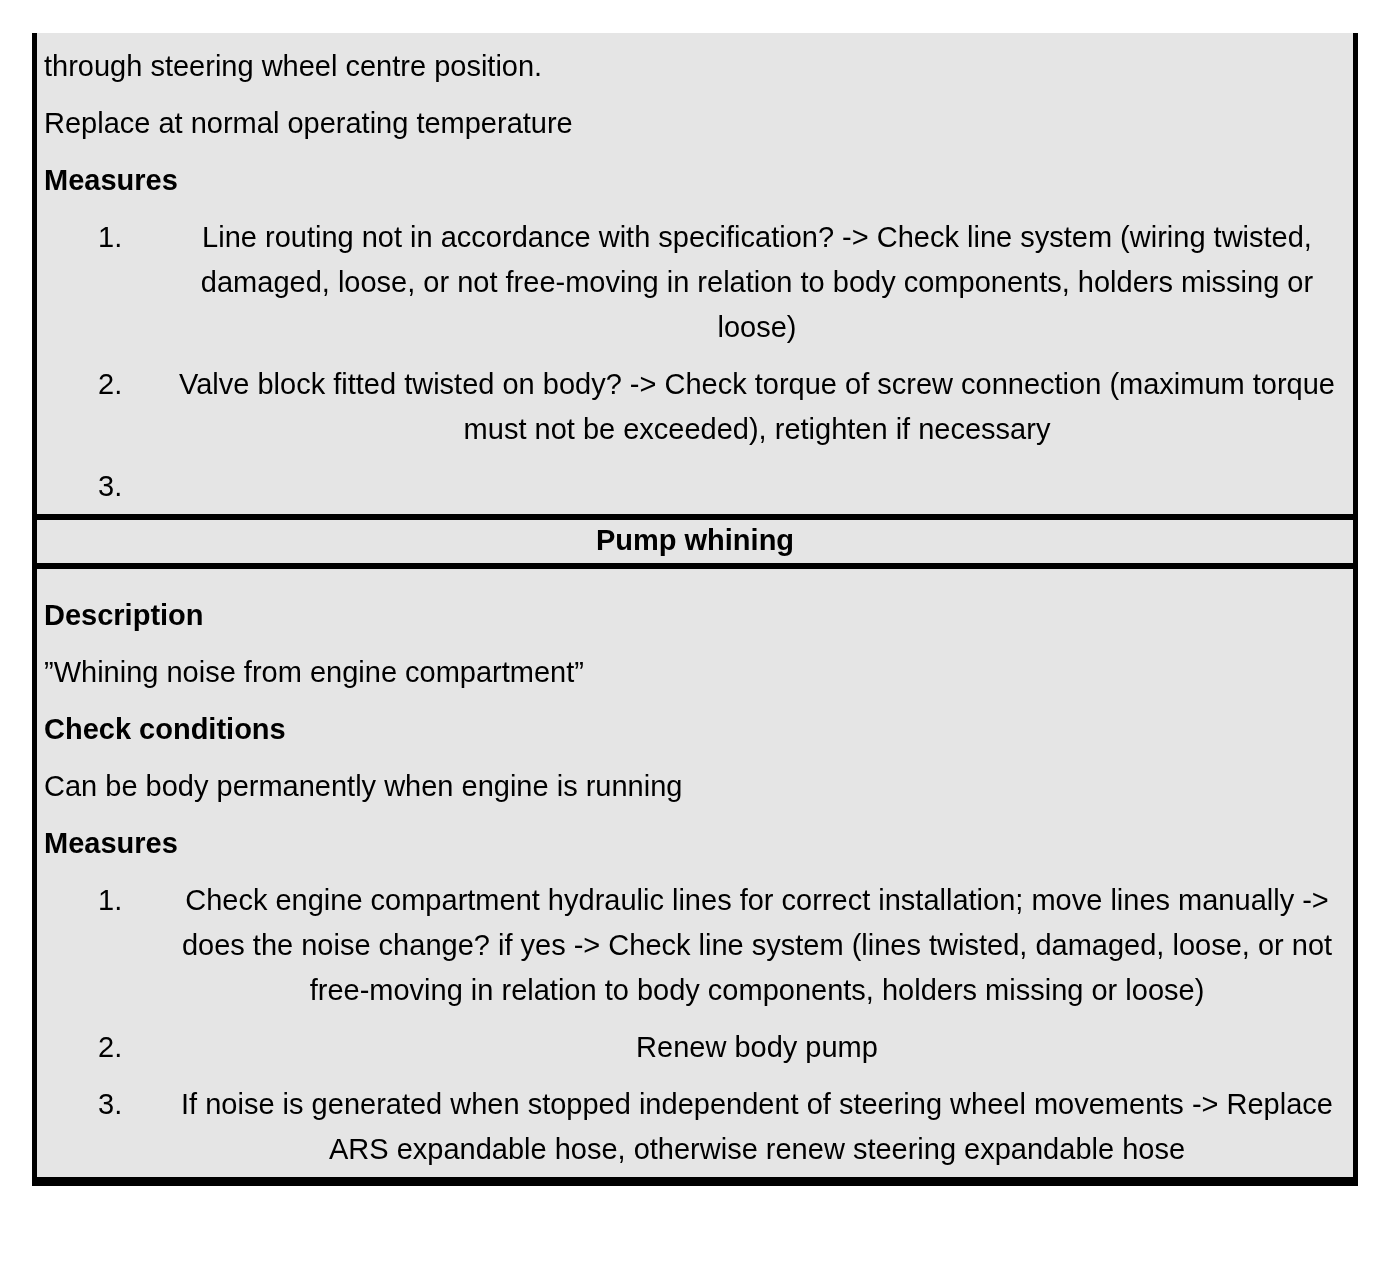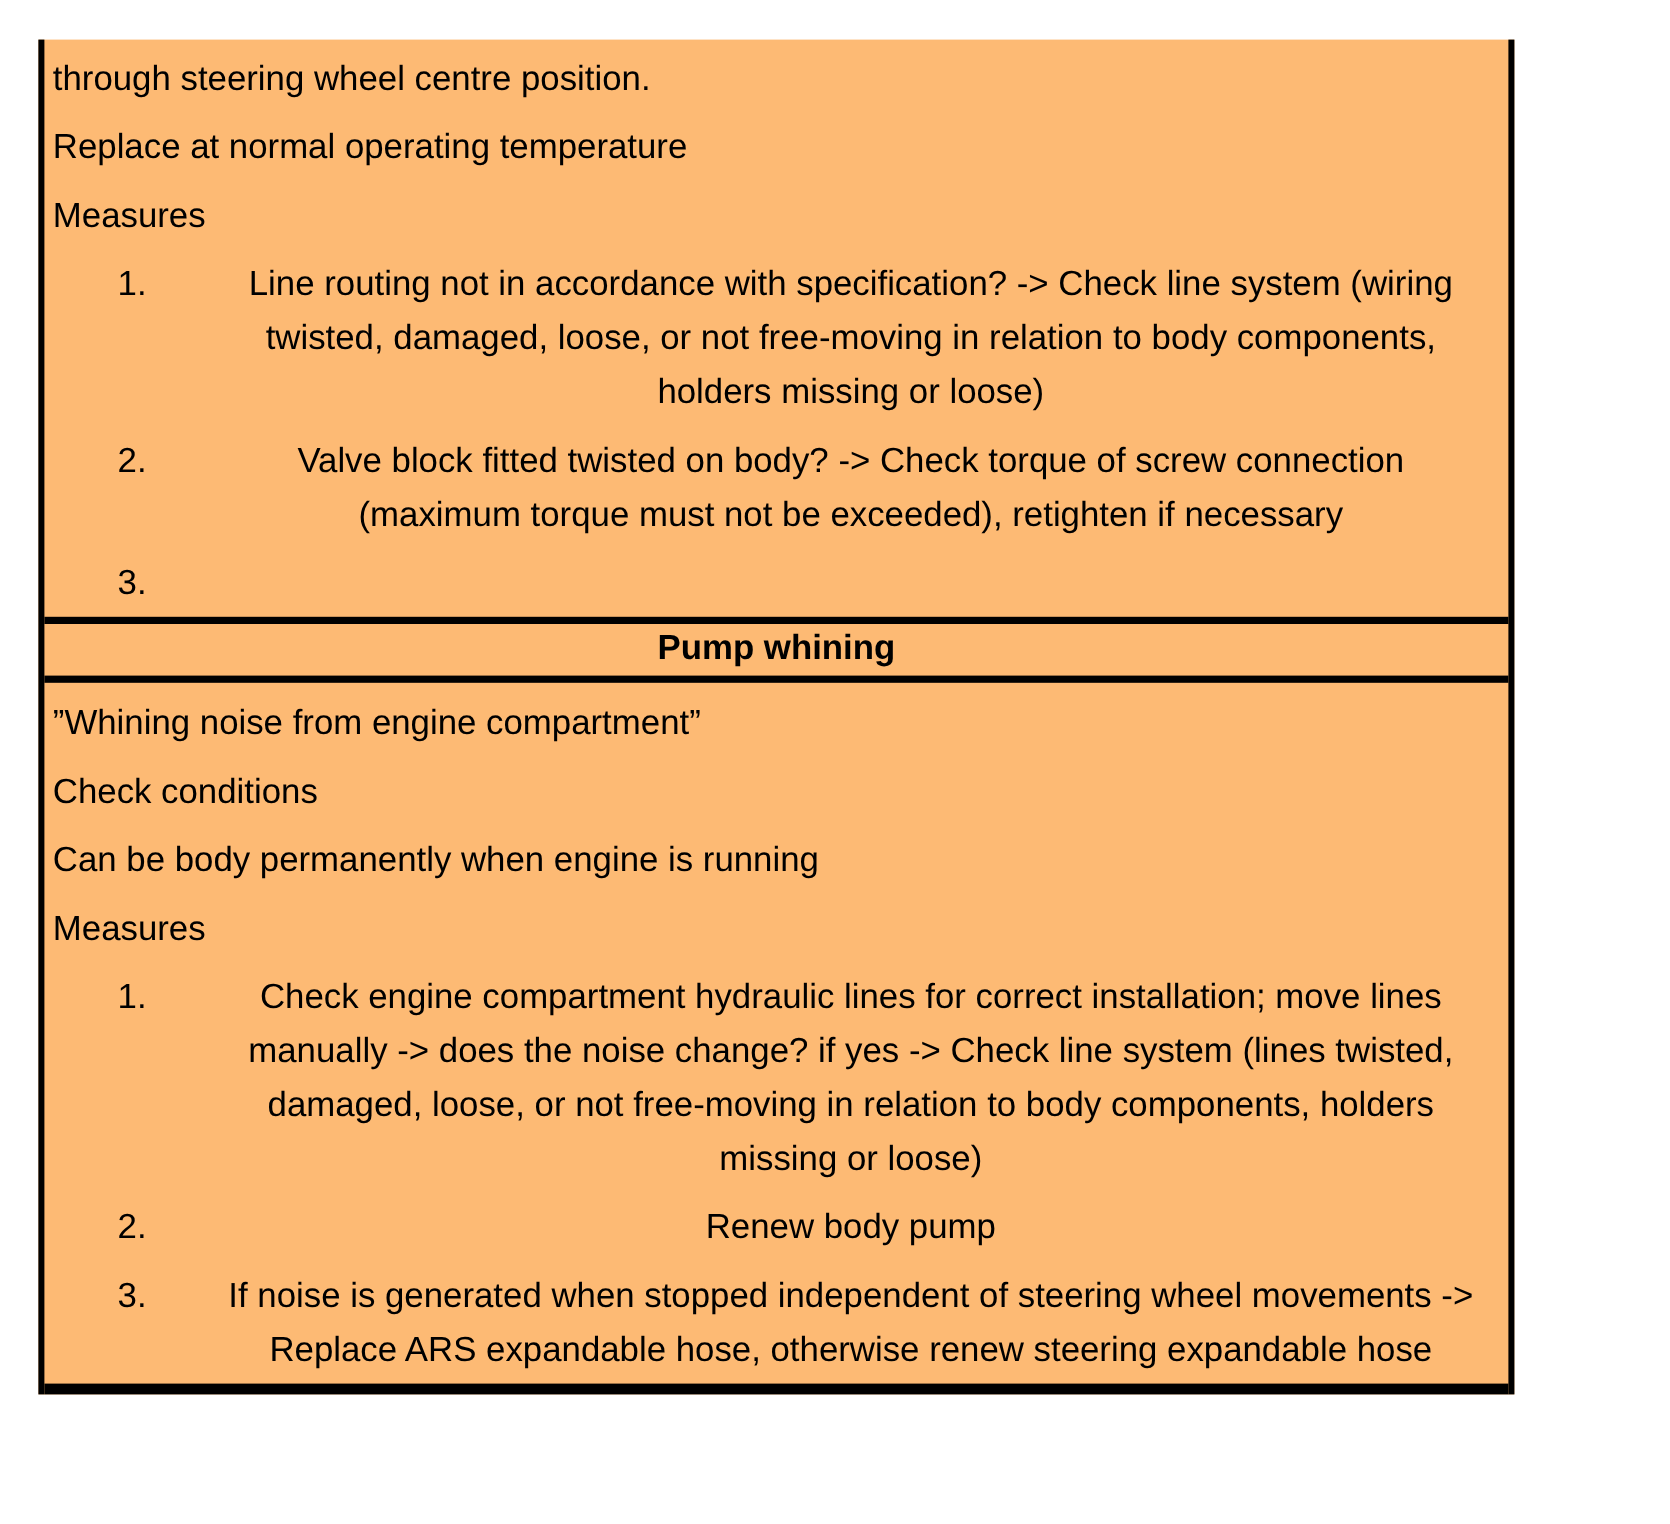--- a/index.html
+++ b/index.html
@@ -12,25 +12,25 @@
     height: 1270px;
     position: relative;
     font-family: "Liberation Sans", sans-serif;
     color: #000000;
     overflow: hidden;
   }
   .doc-table {
     position: absolute;
     left: 32px;
     top: 33px;
-    width: 1230px;
+    width: 1326px;
     box-sizing: border-box;
     border-left: 5px solid #000000;
     border-right: 5px solid #000000;
-    background: #fdba74;
+    background: #e5e5e5;
   }
   .cell {
     box-sizing: border-box;
     font-size: 29px;
     line-height: 45px;
   }
   .cell-continuation {
     border-bottom: 6px solid #000000;
     padding: 11px 10px 2px 7px;
   }
@@ -44,21 +44,21 @@
     font-weight: bold;
   }
   .cell-main {
     border-bottom: 9px solid #000000;
     padding: 12px 10px 2px 7px;
   }
   .para {
     margin: 0 0 12px 0;
   }
   .heading {
-    font-weight: normal;
+    font-weight: bold;
     margin-top: 12px;
   }
   .olist {
     margin: 0;
   }
   .li {
     display: flex;
     margin: 0 0 12px 0;
   }
   .li:last-child {
@@ -97,20 +97,21 @@
         <span class="num">3.</span>
       </div>
     </div>
   </section>
 
   <header class="cell header-row">
     <span>Pump whining</span>
   </header>
 
   <section class="cell cell-main">
+    <p class="para heading">Description</p>
     <p class="para">”Whining noise from engine compartment”</p>
     <p class="para heading">Check conditions</p>
     <p class="para">Can be body permanently when engine is running</p>
     <p class="para heading">Measures</p>
     <div class="olist">
       <div class="li">
         <span class="num">1.</span>
         <span class="txt">Check engine compartment hydraulic lines for correct installation; move lines manually -&gt; does the noise change? if yes -&gt; Check line system (lines twisted, damaged, loose, or not free-moving in relation to body components, holders missing or loose)</span>
       </div>
       <div class="li">

